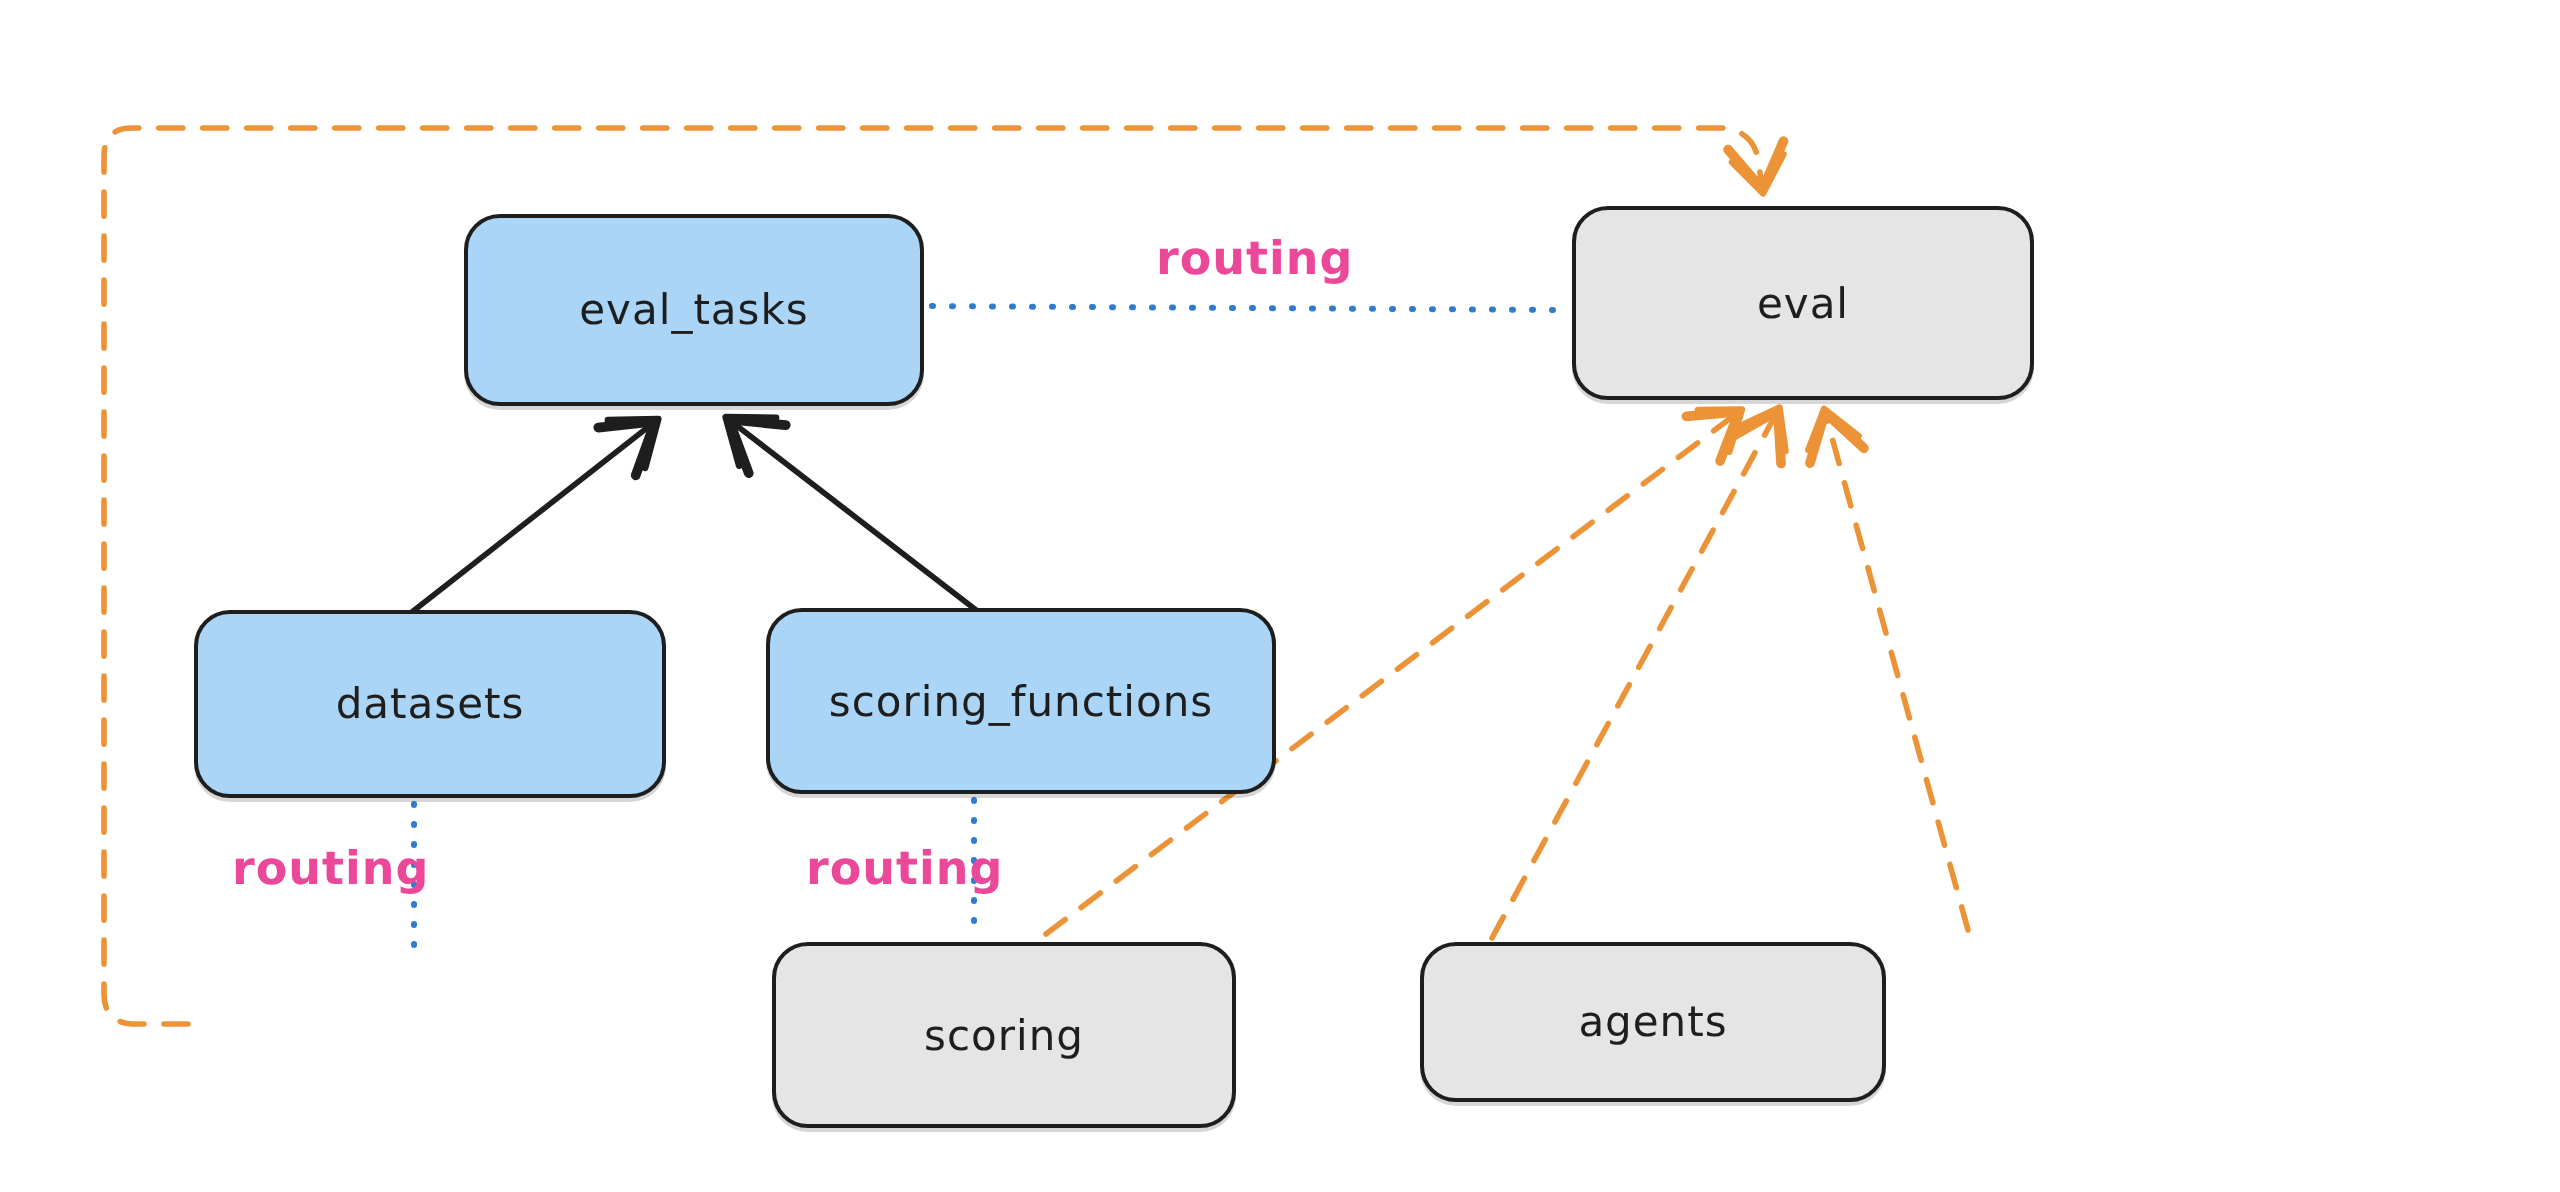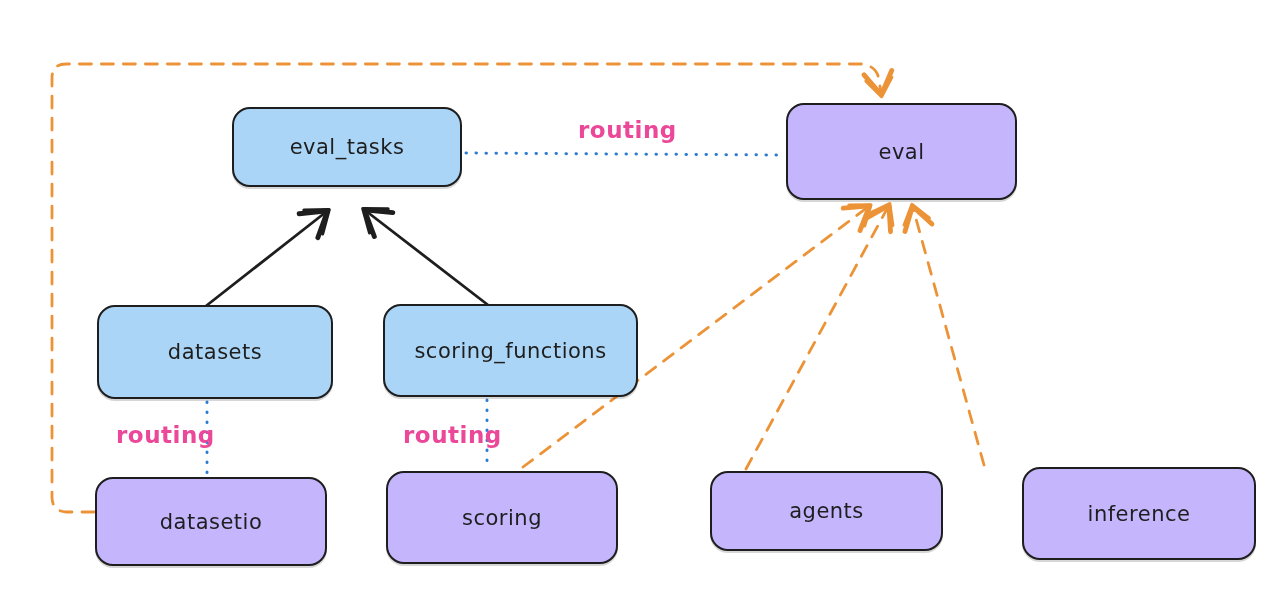--- a/index.html
+++ b/index.html
@@ -28,23 +28,23 @@
     border-radius: 18px;
     display: flex;
     align-items: center;
     justify-content: center;
     font-size: 21px;
     letter-spacing: 0.5px;
     color: #1e1e1e;
     box-shadow: 0 2px 0 rgba(30,30,30,0.18);
   }
   .node.blue  { background: #abd5f6; }
-  .node.green { background: #c4b5fd; }
+  .node.green { background: #e5e5e5; }
 
-  #n-eval_tasks        { left: 232px; top: 107px; width: 230px; height: 80px; }
+  #n-eval_tasks        { left: 232px; top: 107px; width: 230px; height: 96px; }
   #n-eval              { left: 786px; top: 103px; width: 231px; height: 97px; }
   #n-datasets          { left:  97px; top: 305px; width: 236px; height: 94px; }
   #n-scoring_functions { left: 383px; top: 304px; width: 255px; height: 93px; }
   #n-datasetio         { left:  95px; top: 477px; width: 232px; height: 89px; }
   #n-scoring           { left: 386px; top: 471px; width: 232px; height: 93px; }
   #n-agents            { left: 710px; top: 471px; width: 233px; height: 80px; }
   #n-inference         { left: 1022px; top: 467px; width: 234px; height: 93px; }
 
   .edge-label {
     position: absolute;
@@ -84,22 +84,20 @@
     <path d="M 94 512 L 66 512 Q 52 511 52 497 L 52 78 Q 52 64 66 64 L 862 64 Q 877 66 879 80 L 881 93" fill="none" stroke="#ec9338" stroke-width="2.8" stroke-linecap="round" stroke-dasharray="12 10" marker-end="url(#arrow-orange)"></path>
     <path d="M 523 467 L 868 207" fill="none" stroke="#ec9338" stroke-width="2.8" stroke-linecap="round" stroke-dasharray="12 10" marker-end="url(#arrow-orange)"></path>
     <path d="M 746 469 L 888 207" fill="none" stroke="#ec9338" stroke-width="2.8" stroke-linecap="round" stroke-dasharray="12 10" marker-end="url(#arrow-orange)"></path>
     <path d="M 984 465 L 913 208" fill="none" stroke="#ec9338" stroke-width="2.8" stroke-linecap="round" stroke-dasharray="12 10" marker-end="url(#arrow-orange)"></path>
   </svg>
 
   <div class="node blue" id="n-eval_tasks">eval_tasks</div>
   <div class="node green" id="n-eval">eval</div>
   <div class="node blue" id="n-datasets">datasets</div>
   <div class="node blue" id="n-scoring_functions">scoring_functions</div>
-  <div class="node green" id="n-datasetio">datasetio</div>
   <div class="node green" id="n-scoring">scoring</div>
   <div class="node green" id="n-agents">agents</div>
-  <div class="node green" id="n-inference">inference</div>
 
   <div class="edge-label" id="lbl-routing-top">routing</div>
   <div class="edge-label" id="lbl-routing-left">routing</div>
   <div class="edge-label" id="lbl-routing-mid">routing</div>
 
 </div>
 
 </body></html>

